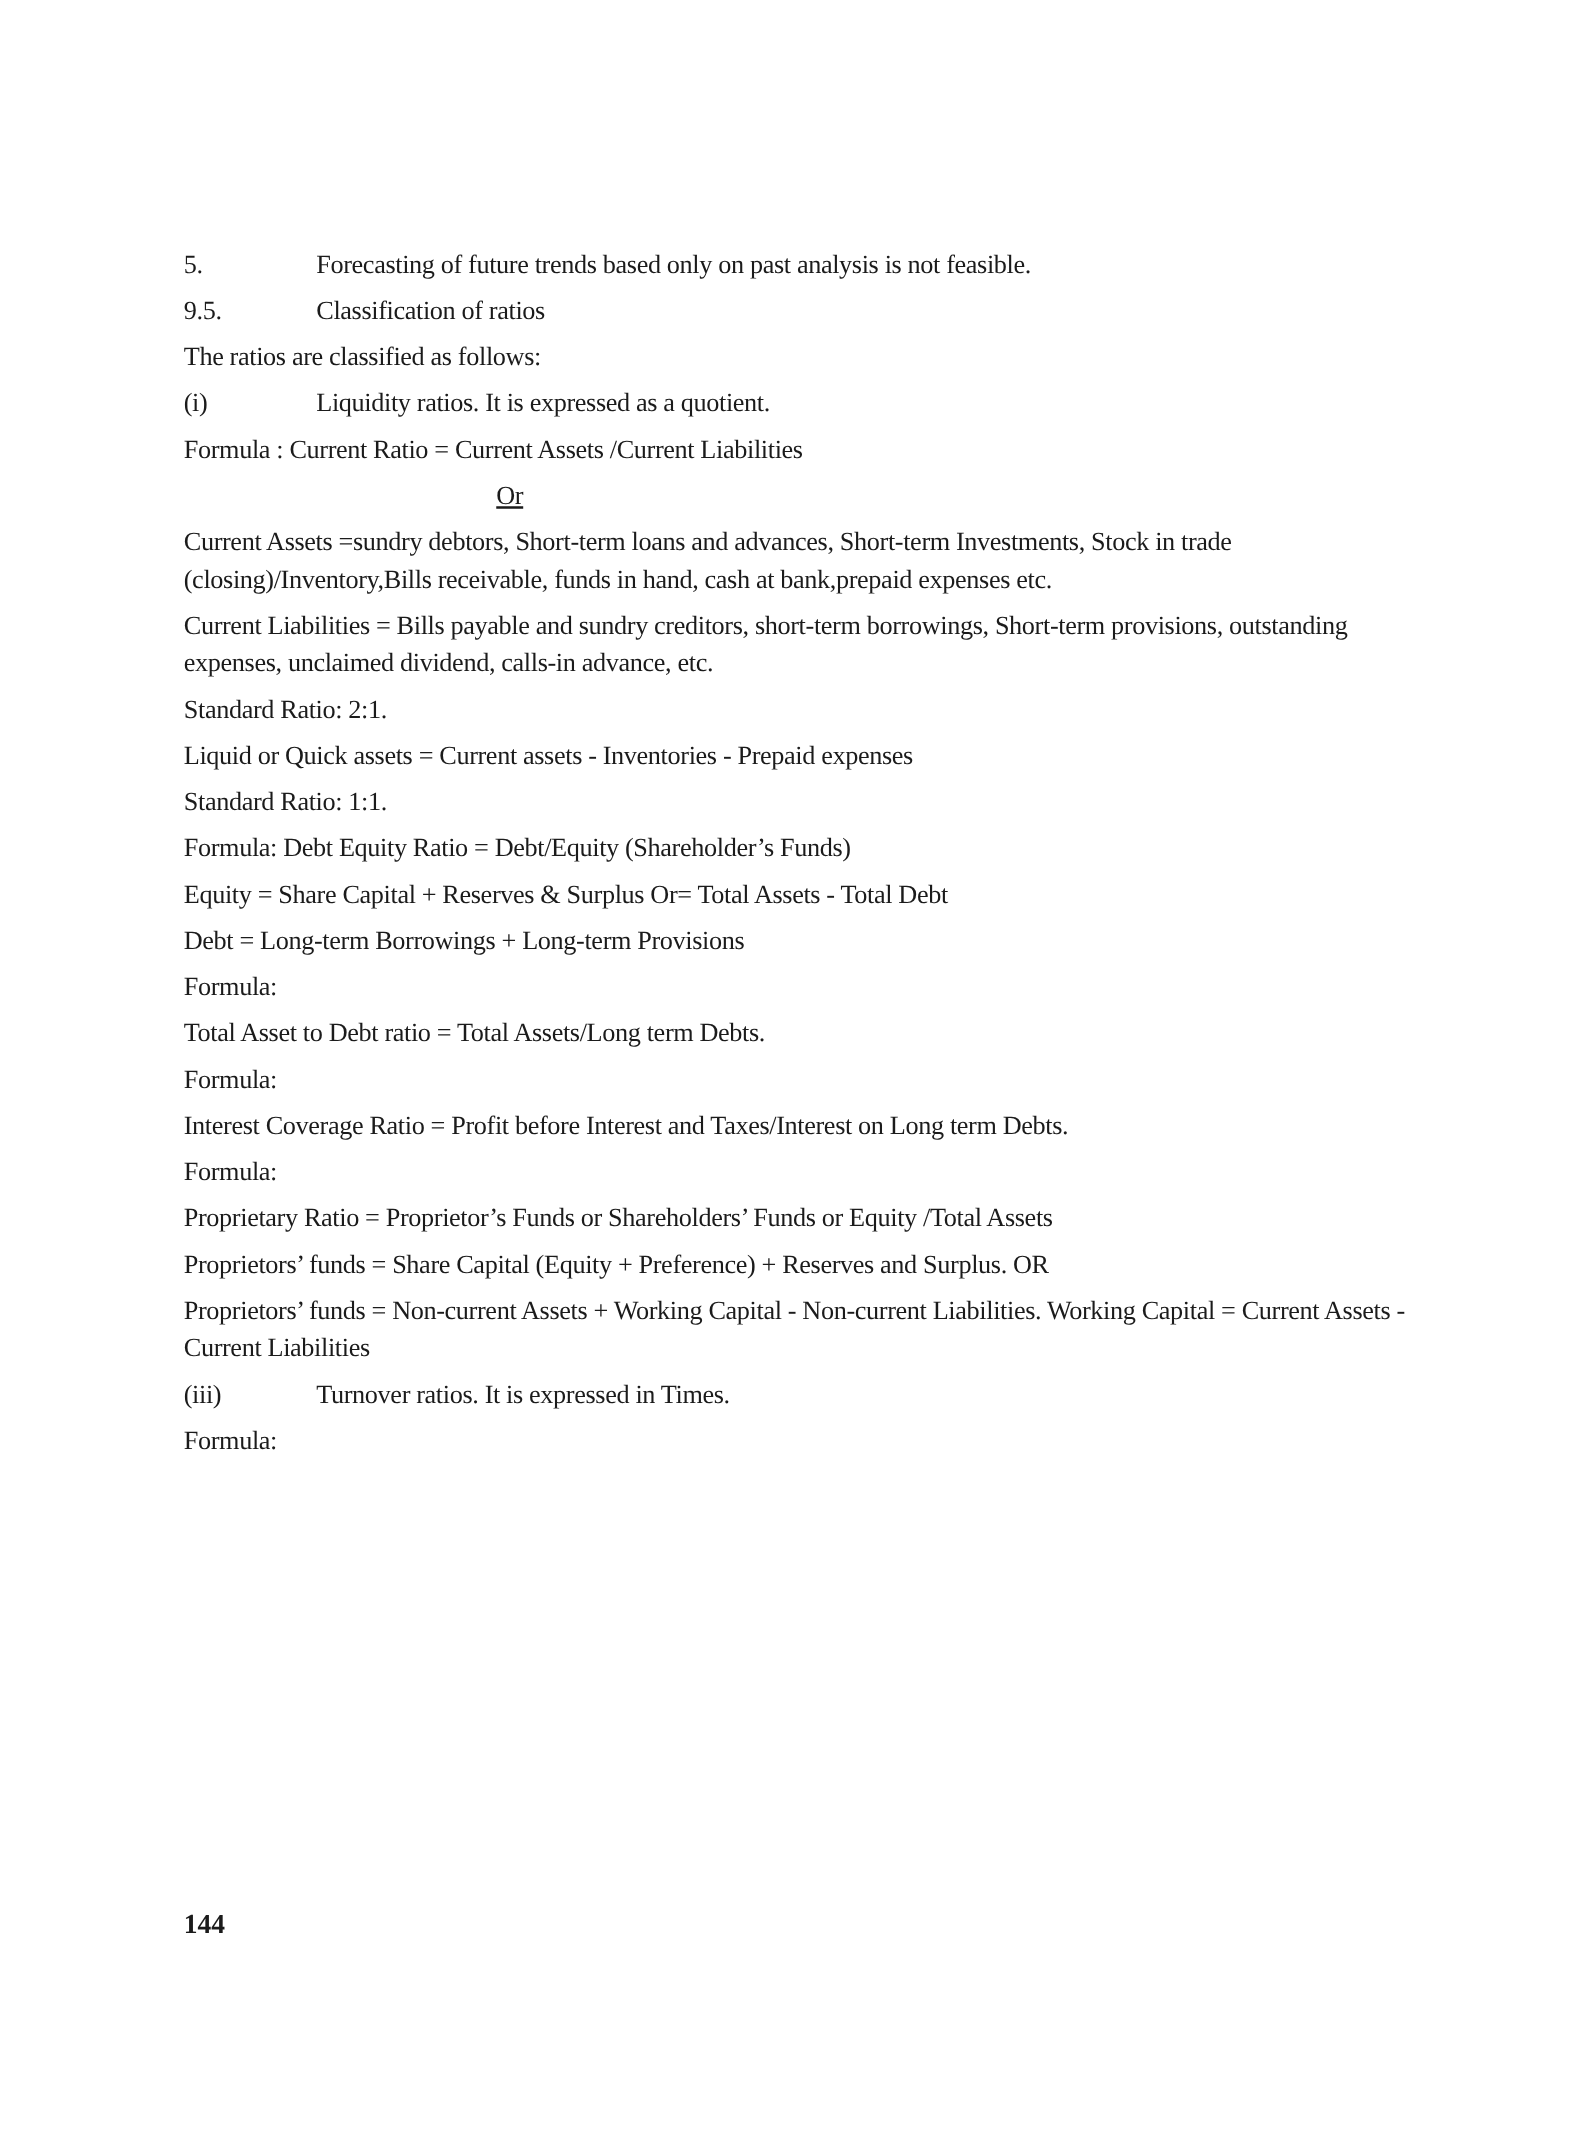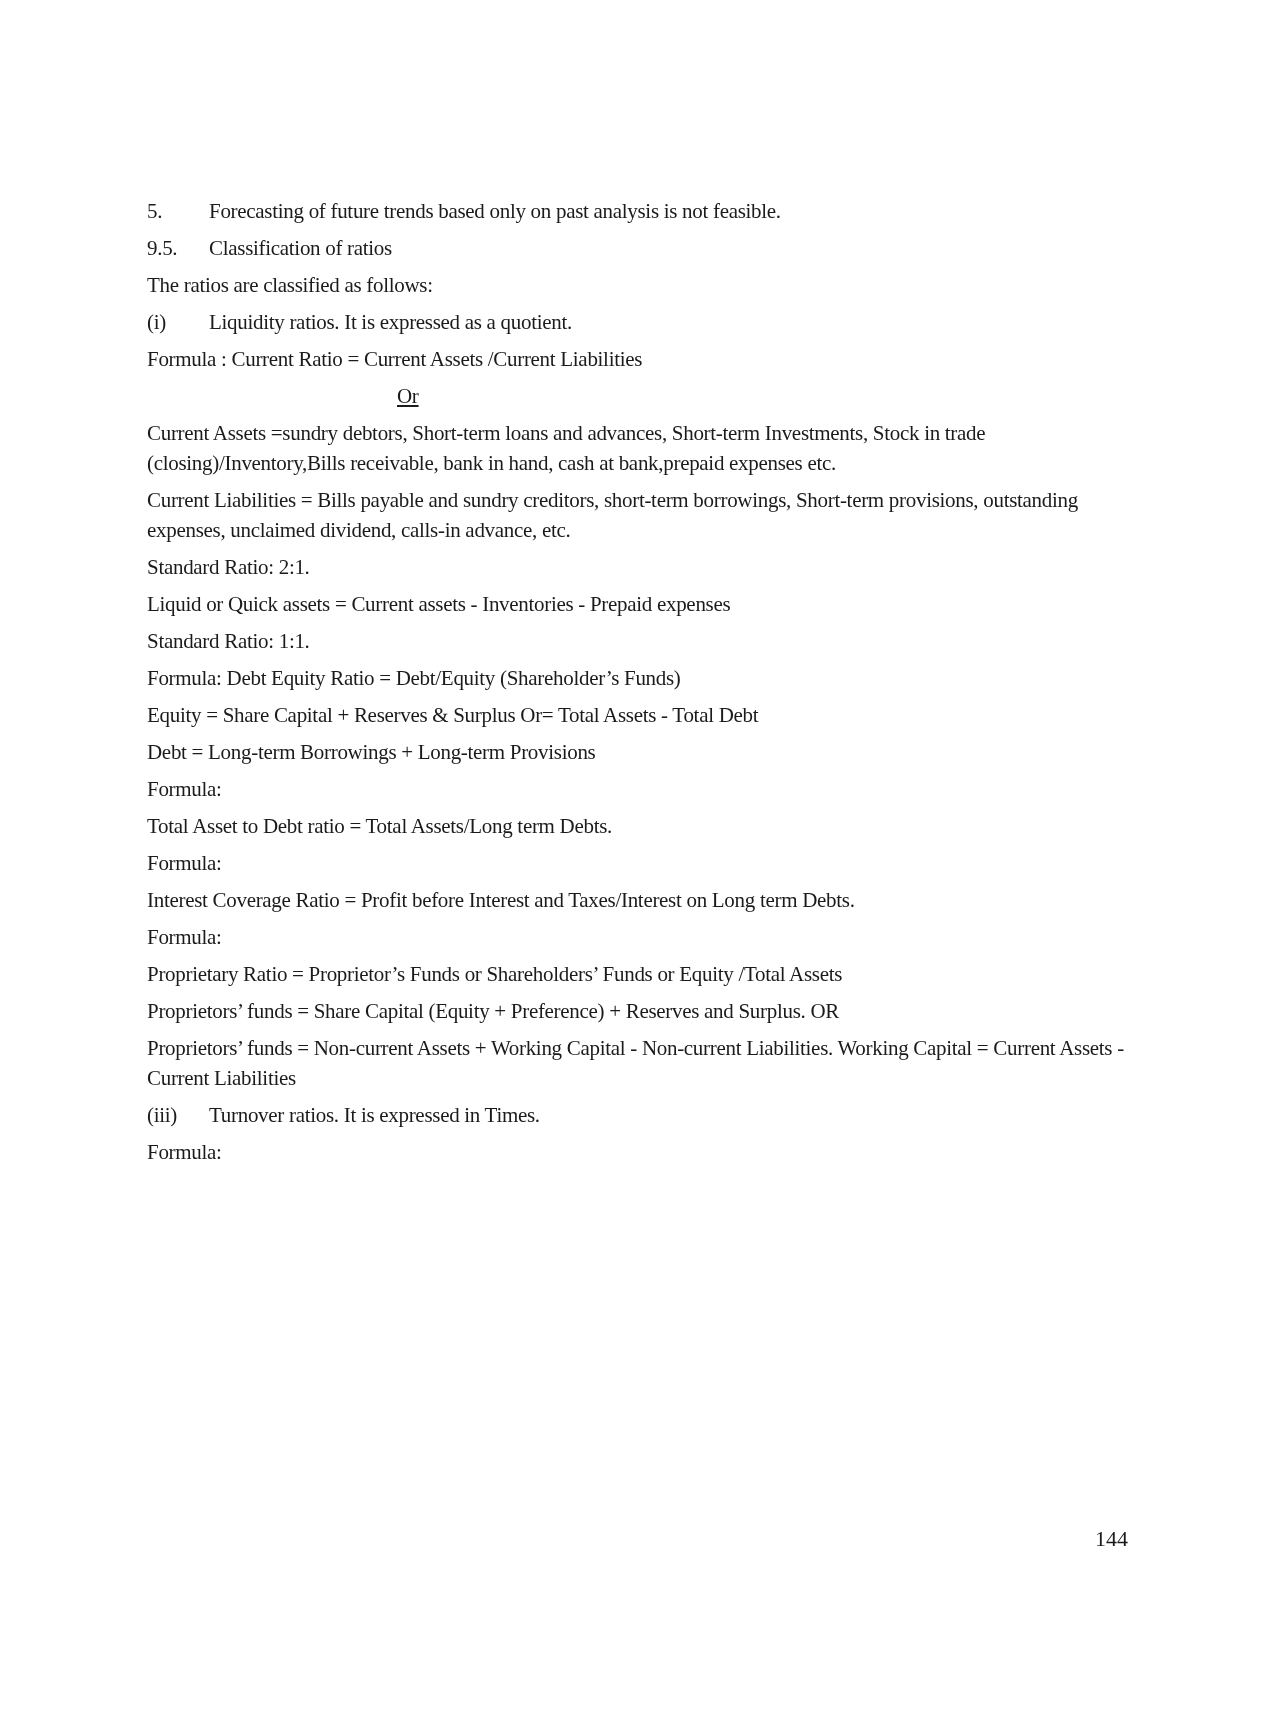--- a/index.html
+++ b/index.html
@@ -30,39 +30,40 @@
   }
   .item {
     display: flex;
     margin: 0 0 7px 0;
   }
   .item .marker {
     flex: 0 0 62px;
   }
   .item .itext {
     flex: 1;
+    margin-left: 44px;
   }
   .indent {
     margin-left: 62px;
   }
   .b {
     font-weight: normal;
   }
   .or-line {
     margin-left: 62px;
     padding-left: 250px;
     text-decoration: underline;
   }
   .page-num {
     position: absolute;
     top: 1524px;
     left: 147px;
     width: 981px;
-    text-align: right;
-    font-weight: normal;
+    text-align: left;
+    font-weight: bold;
     font-size: 22px;
     line-height: 30px;
   }
 </style>
 </head>
 <body>
 
 <div class="page">
   <div class="content">
 
@@ -80,21 +81,21 @@
 
     <div class="item">
         <span class="marker b">(i)</span>
         <span class="itext"><span class="b">Liquidity ratios.</span><span> It is expressed as a quotient.</span></span>
       </div>
 
     <p class="indent"><span>Formula : </span><span class="b">Current Ratio = Current Assets /Current Liabilities</span></p>
 
     <p class="or-line">Or</p>
 
-    <p class="indent"><span>Current Assets =sundry debtors, Short-term loans and advances, Short-term Investments, Stock in trade (closing)/Inventory,Bills receivable, </span><span class="b">bank in</span><span> hand, cash at bank,prepaid expenses etc.</span></p>
+    <p class="indent"><span>Current Assets =sundry debtors, Short-term loans and advances, Short-term Investments, Stock in trade (closing)/Inventory,Bills receivable, </span><span class="b">funds in</span><span> hand, cash at bank,prepaid expenses etc.</span></p>
 
     <p class="indent">Current Liabilities = Bills payable and sundry creditors, short-term borrowings, Short-term provisions, outstanding expenses, unclaimed dividend, calls-in advance, etc.</p>
 
     <p>Standard Ratio: 2:1.</p>
 
 
     <p>Liquid or Quick assets = Current assets - Inventories - Prepaid expenses</p>
 
     <p>Standard Ratio: 1:1.</p>
 

